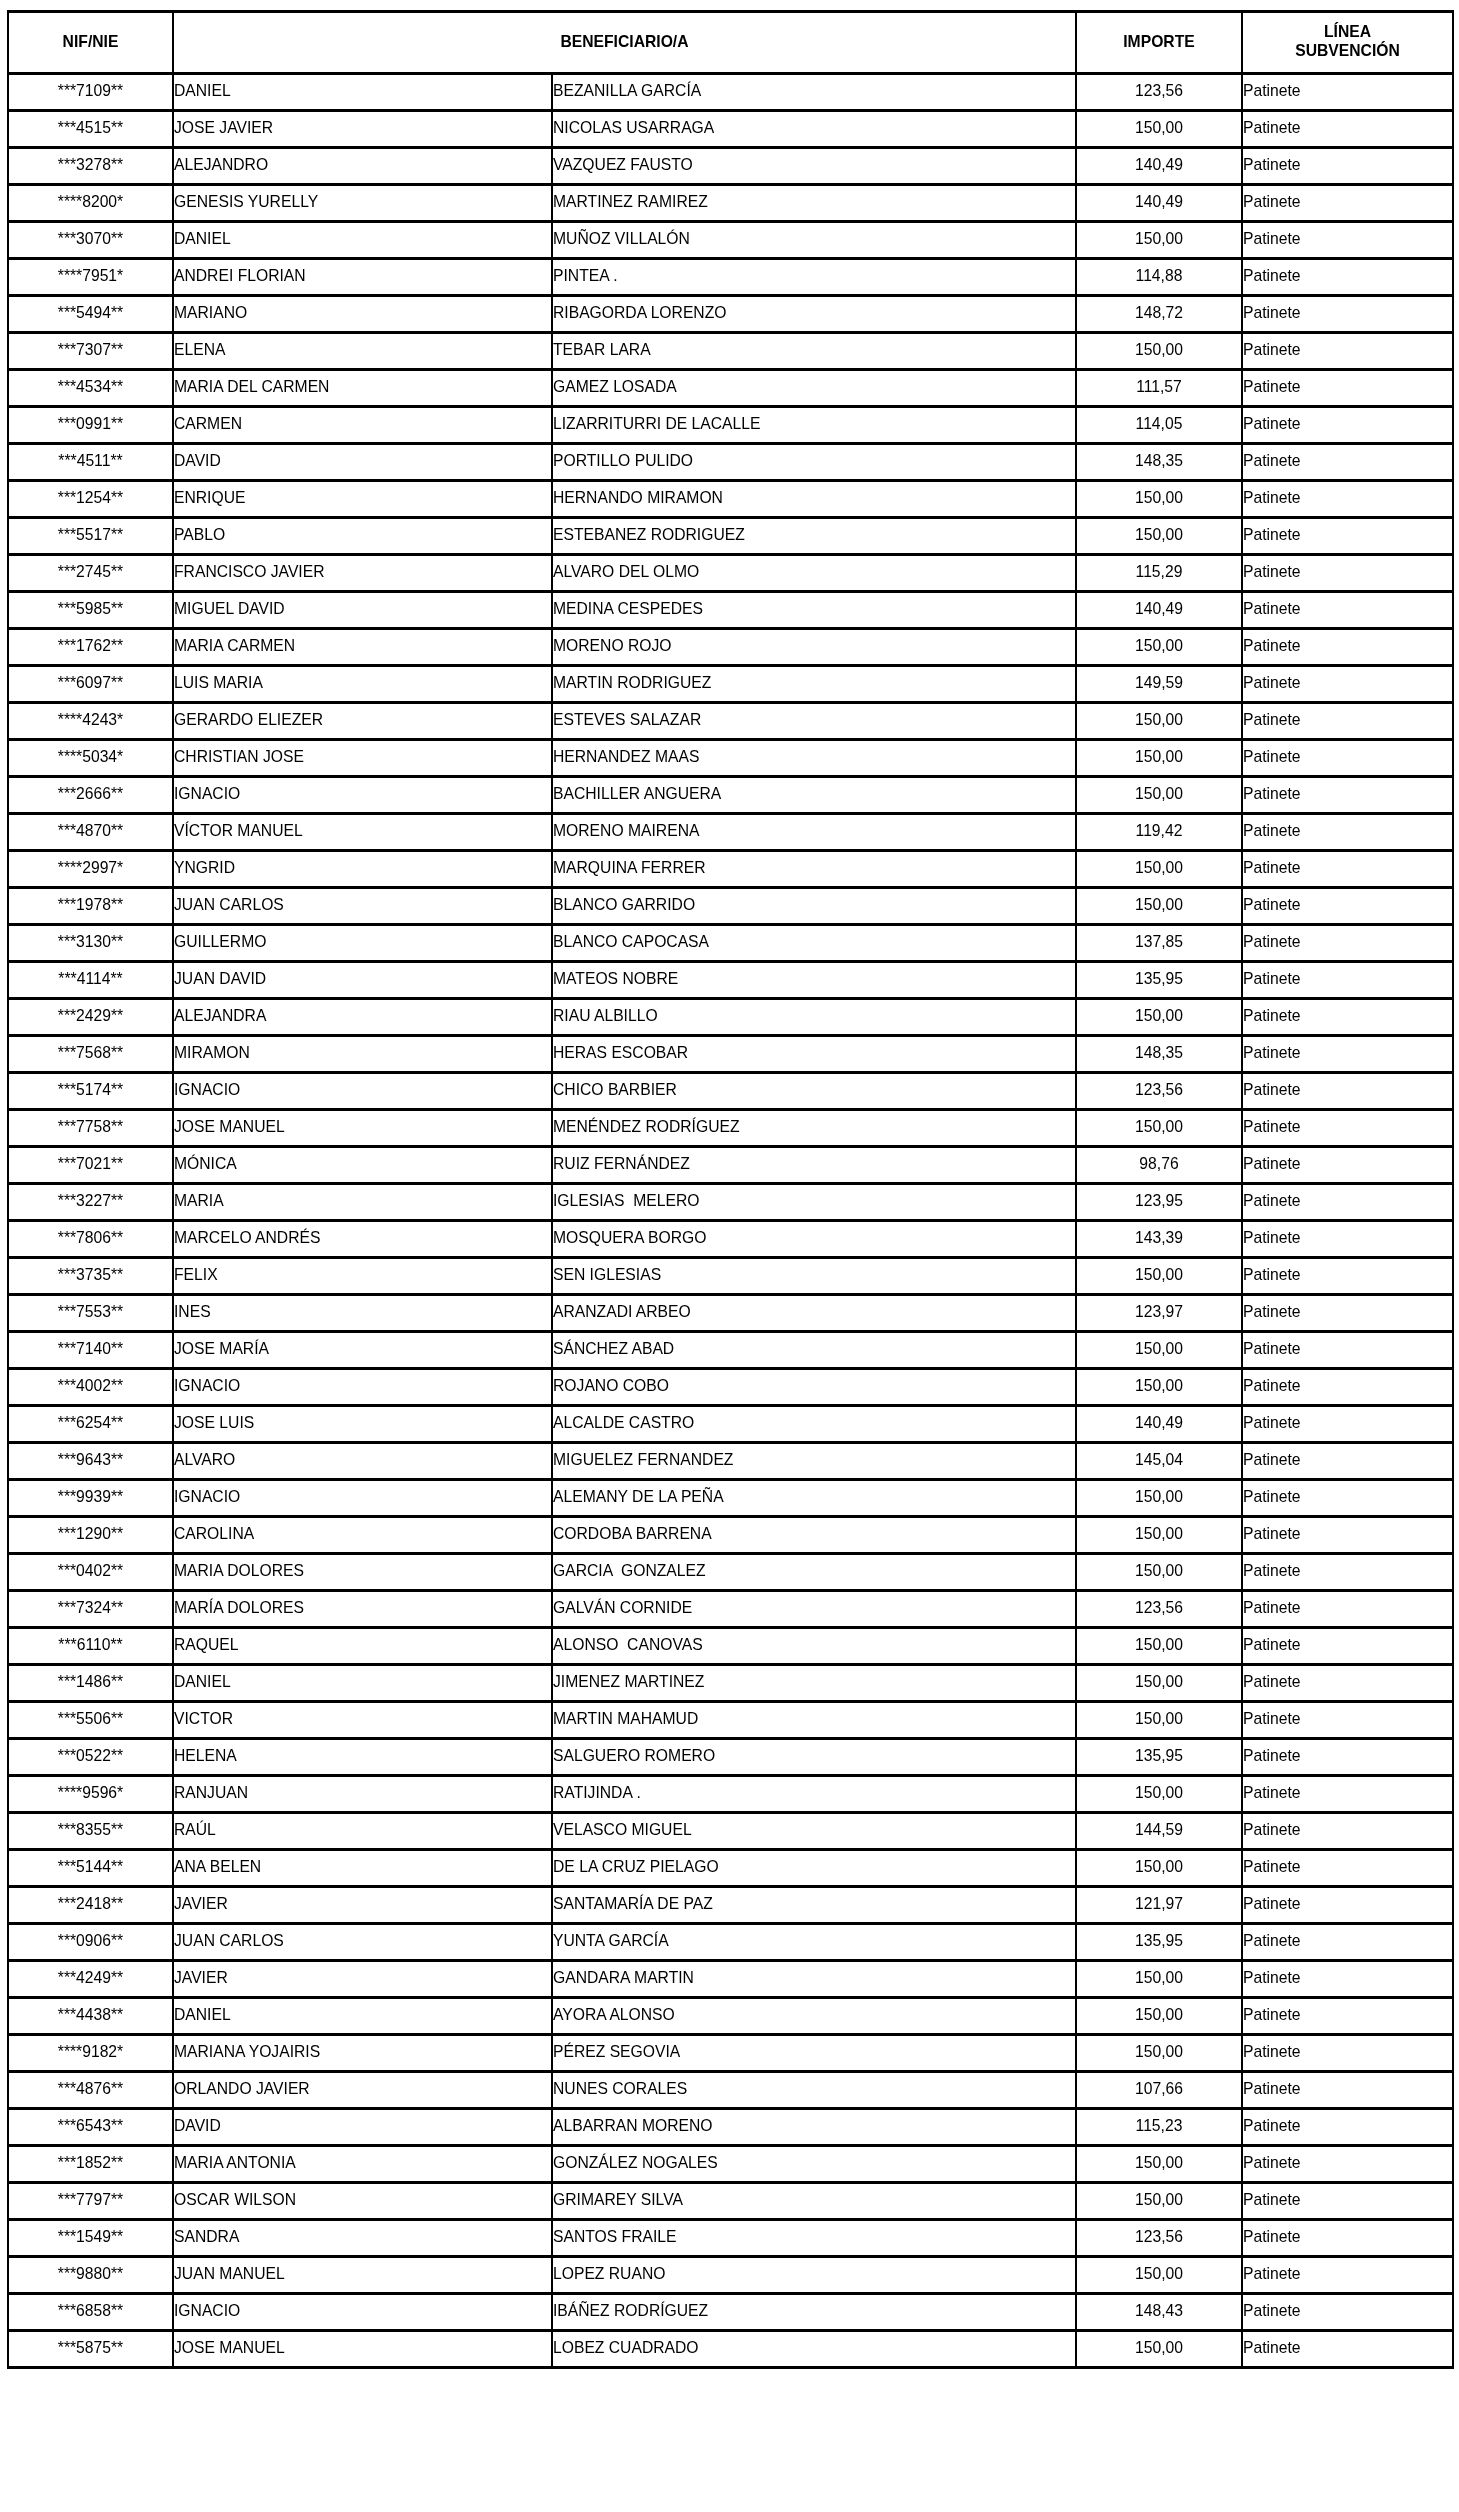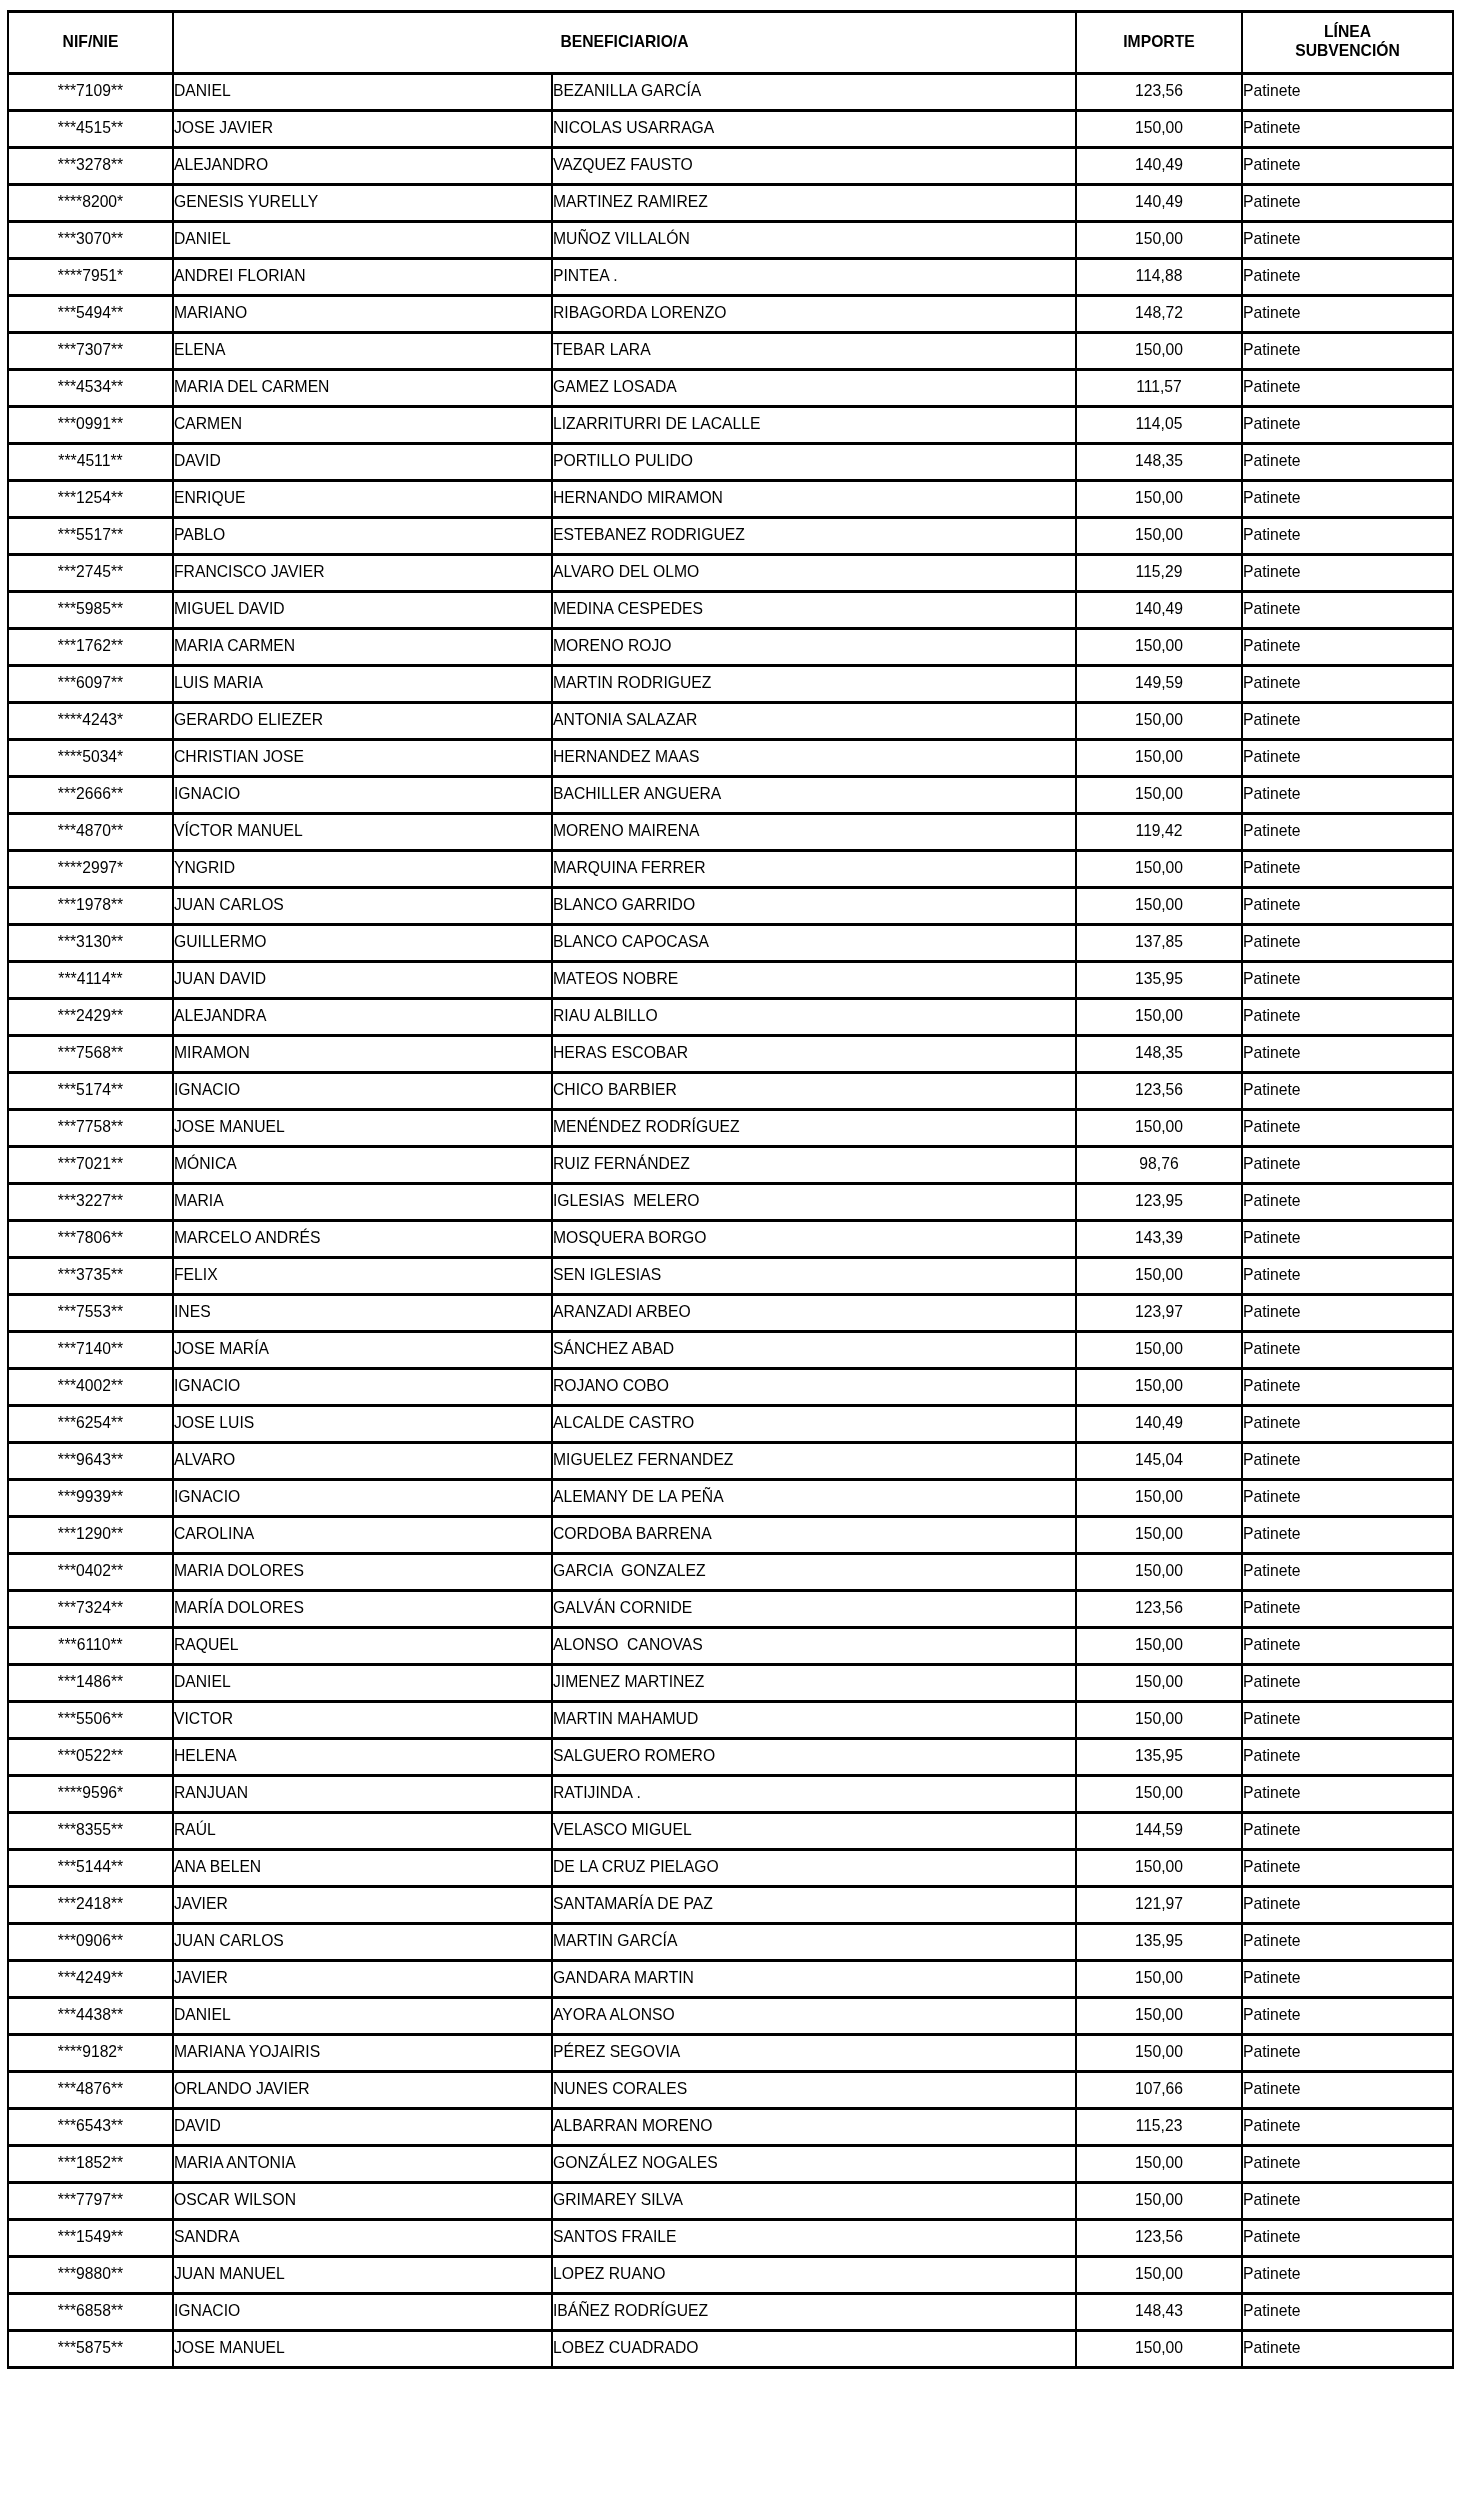--- a/index.html
+++ b/index.html
@@ -207,21 +207,21 @@
         <tr>
           <td class="nif">***6097**</td>
           <td class="nombre">LUIS MARIA</td>
           <td class="apellidos">MARTIN RODRIGUEZ</td>
           <td class="importe">149,59</td>
           <td class="linea">Patinete</td>
         </tr>
         <tr>
           <td class="nif">****4243*</td>
           <td class="nombre">GERARDO ELIEZER</td>
-          <td class="apellidos">ANTONIA SALAZAR</td>
+          <td class="apellidos">ESTEVES SALAZAR</td>
           <td class="importe">150,00</td>
           <td class="linea">Patinete</td>
         </tr>
         <tr>
           <td class="nif">****5034*</td>
           <td class="nombre">CHRISTIAN JOSE</td>
           <td class="apellidos">HERNANDEZ MAAS</td>
           <td class="importe">150,00</td>
           <td class="linea">Patinete</td>
         </tr>
@@ -438,21 +438,21 @@
         <tr>
           <td class="nif">***2418**</td>
           <td class="nombre">JAVIER</td>
           <td class="apellidos">SANTAMARÍA DE PAZ</td>
           <td class="importe">121,97</td>
           <td class="linea">Patinete</td>
         </tr>
         <tr>
           <td class="nif">***0906**</td>
           <td class="nombre">JUAN CARLOS</td>
-          <td class="apellidos">MARTIN GARCÍA</td>
+          <td class="apellidos">YUNTA GARCÍA</td>
           <td class="importe">135,95</td>
           <td class="linea">Patinete</td>
         </tr>
         <tr>
           <td class="nif">***4249**</td>
           <td class="nombre">JAVIER</td>
           <td class="apellidos">GANDARA MARTIN</td>
           <td class="importe">150,00</td>
           <td class="linea">Patinete</td>
         </tr>

